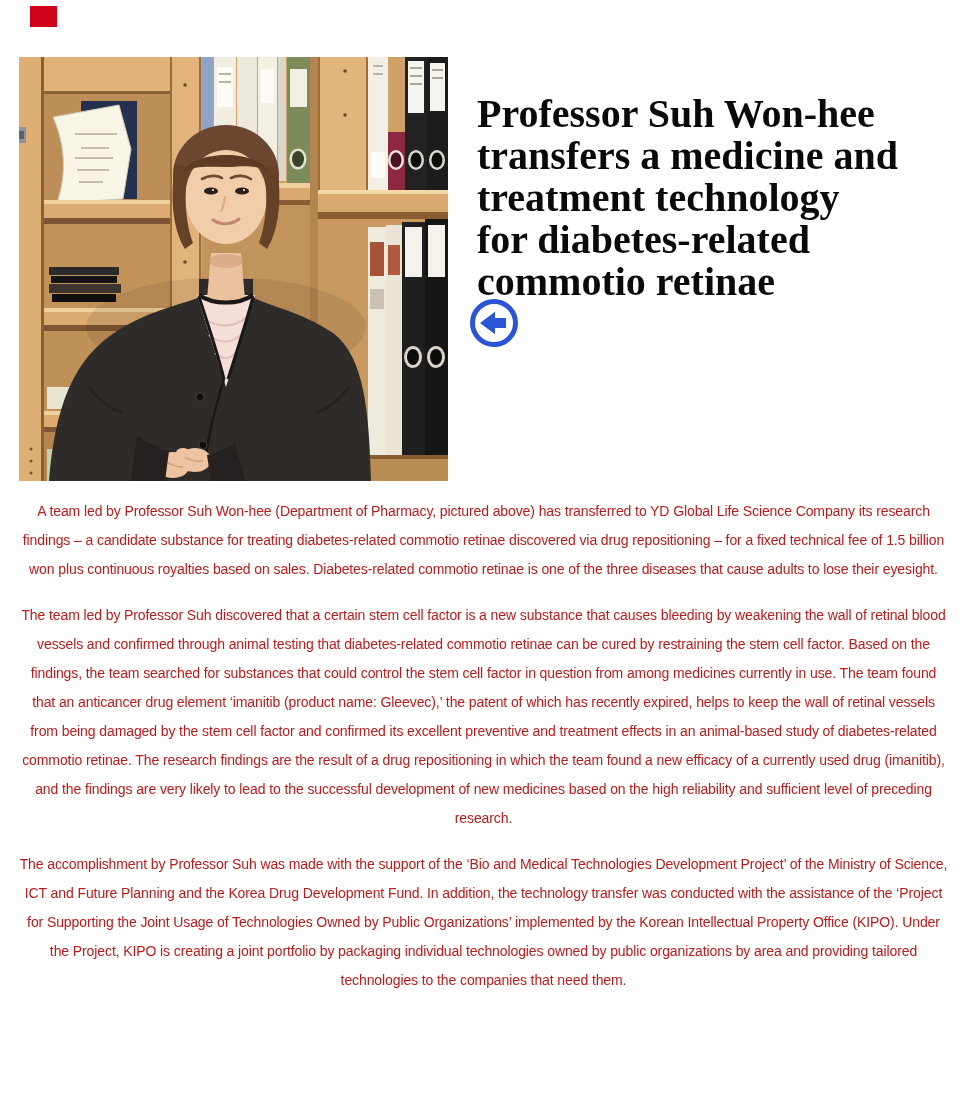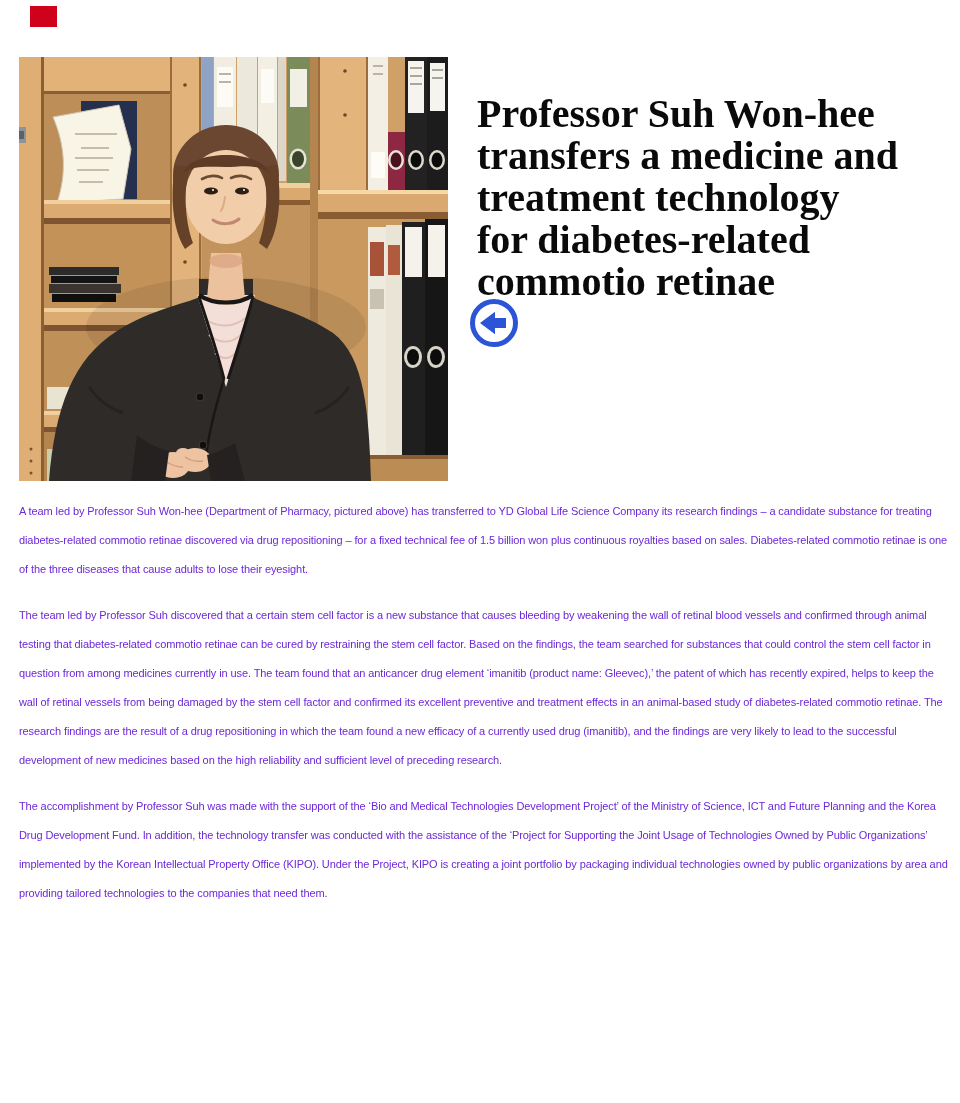--- a/index.html
+++ b/index.html
@@ -10,21 +10,21 @@
   .brand-mark { position:absolute; left:30px; top:6px; width:27px; height:21px; background:#d0021b; }
   .photo { position:absolute; left:19px; top:57px; width:429px; height:424px; }
   .headline {
     position:absolute; left:477px; top:66px; width:462px;
     font-family:"Liberation Serif","DejaVu Serif",serif; font-weight:700;
     font-size:40px; line-height:42px; color:#0a0a0a; white-space:pre-line;
   }
   .back-btn { position:absolute; left:468px; top:297px; width:52px; height:52px; cursor:pointer; background:none; border:none; padding:0; }
   .body-text {
     position:absolute; left:19px; top:497px; width:929px;
-    font-size:11px; line-height:29px; color:#6d28d9; letter-spacing:-0.1px; text-align:left;
+    font-size:14px; line-height:29px; color:#b91c1c; letter-spacing:-0.1px; text-align:center;
   }
   .body-text p { margin:0 0 17px 0; }
 </style>
 </head>
 <body>
 
 <div class="page">
 
   <div class="brand-mark" style="background: rgb(208, 2, 27);"></div>
 

